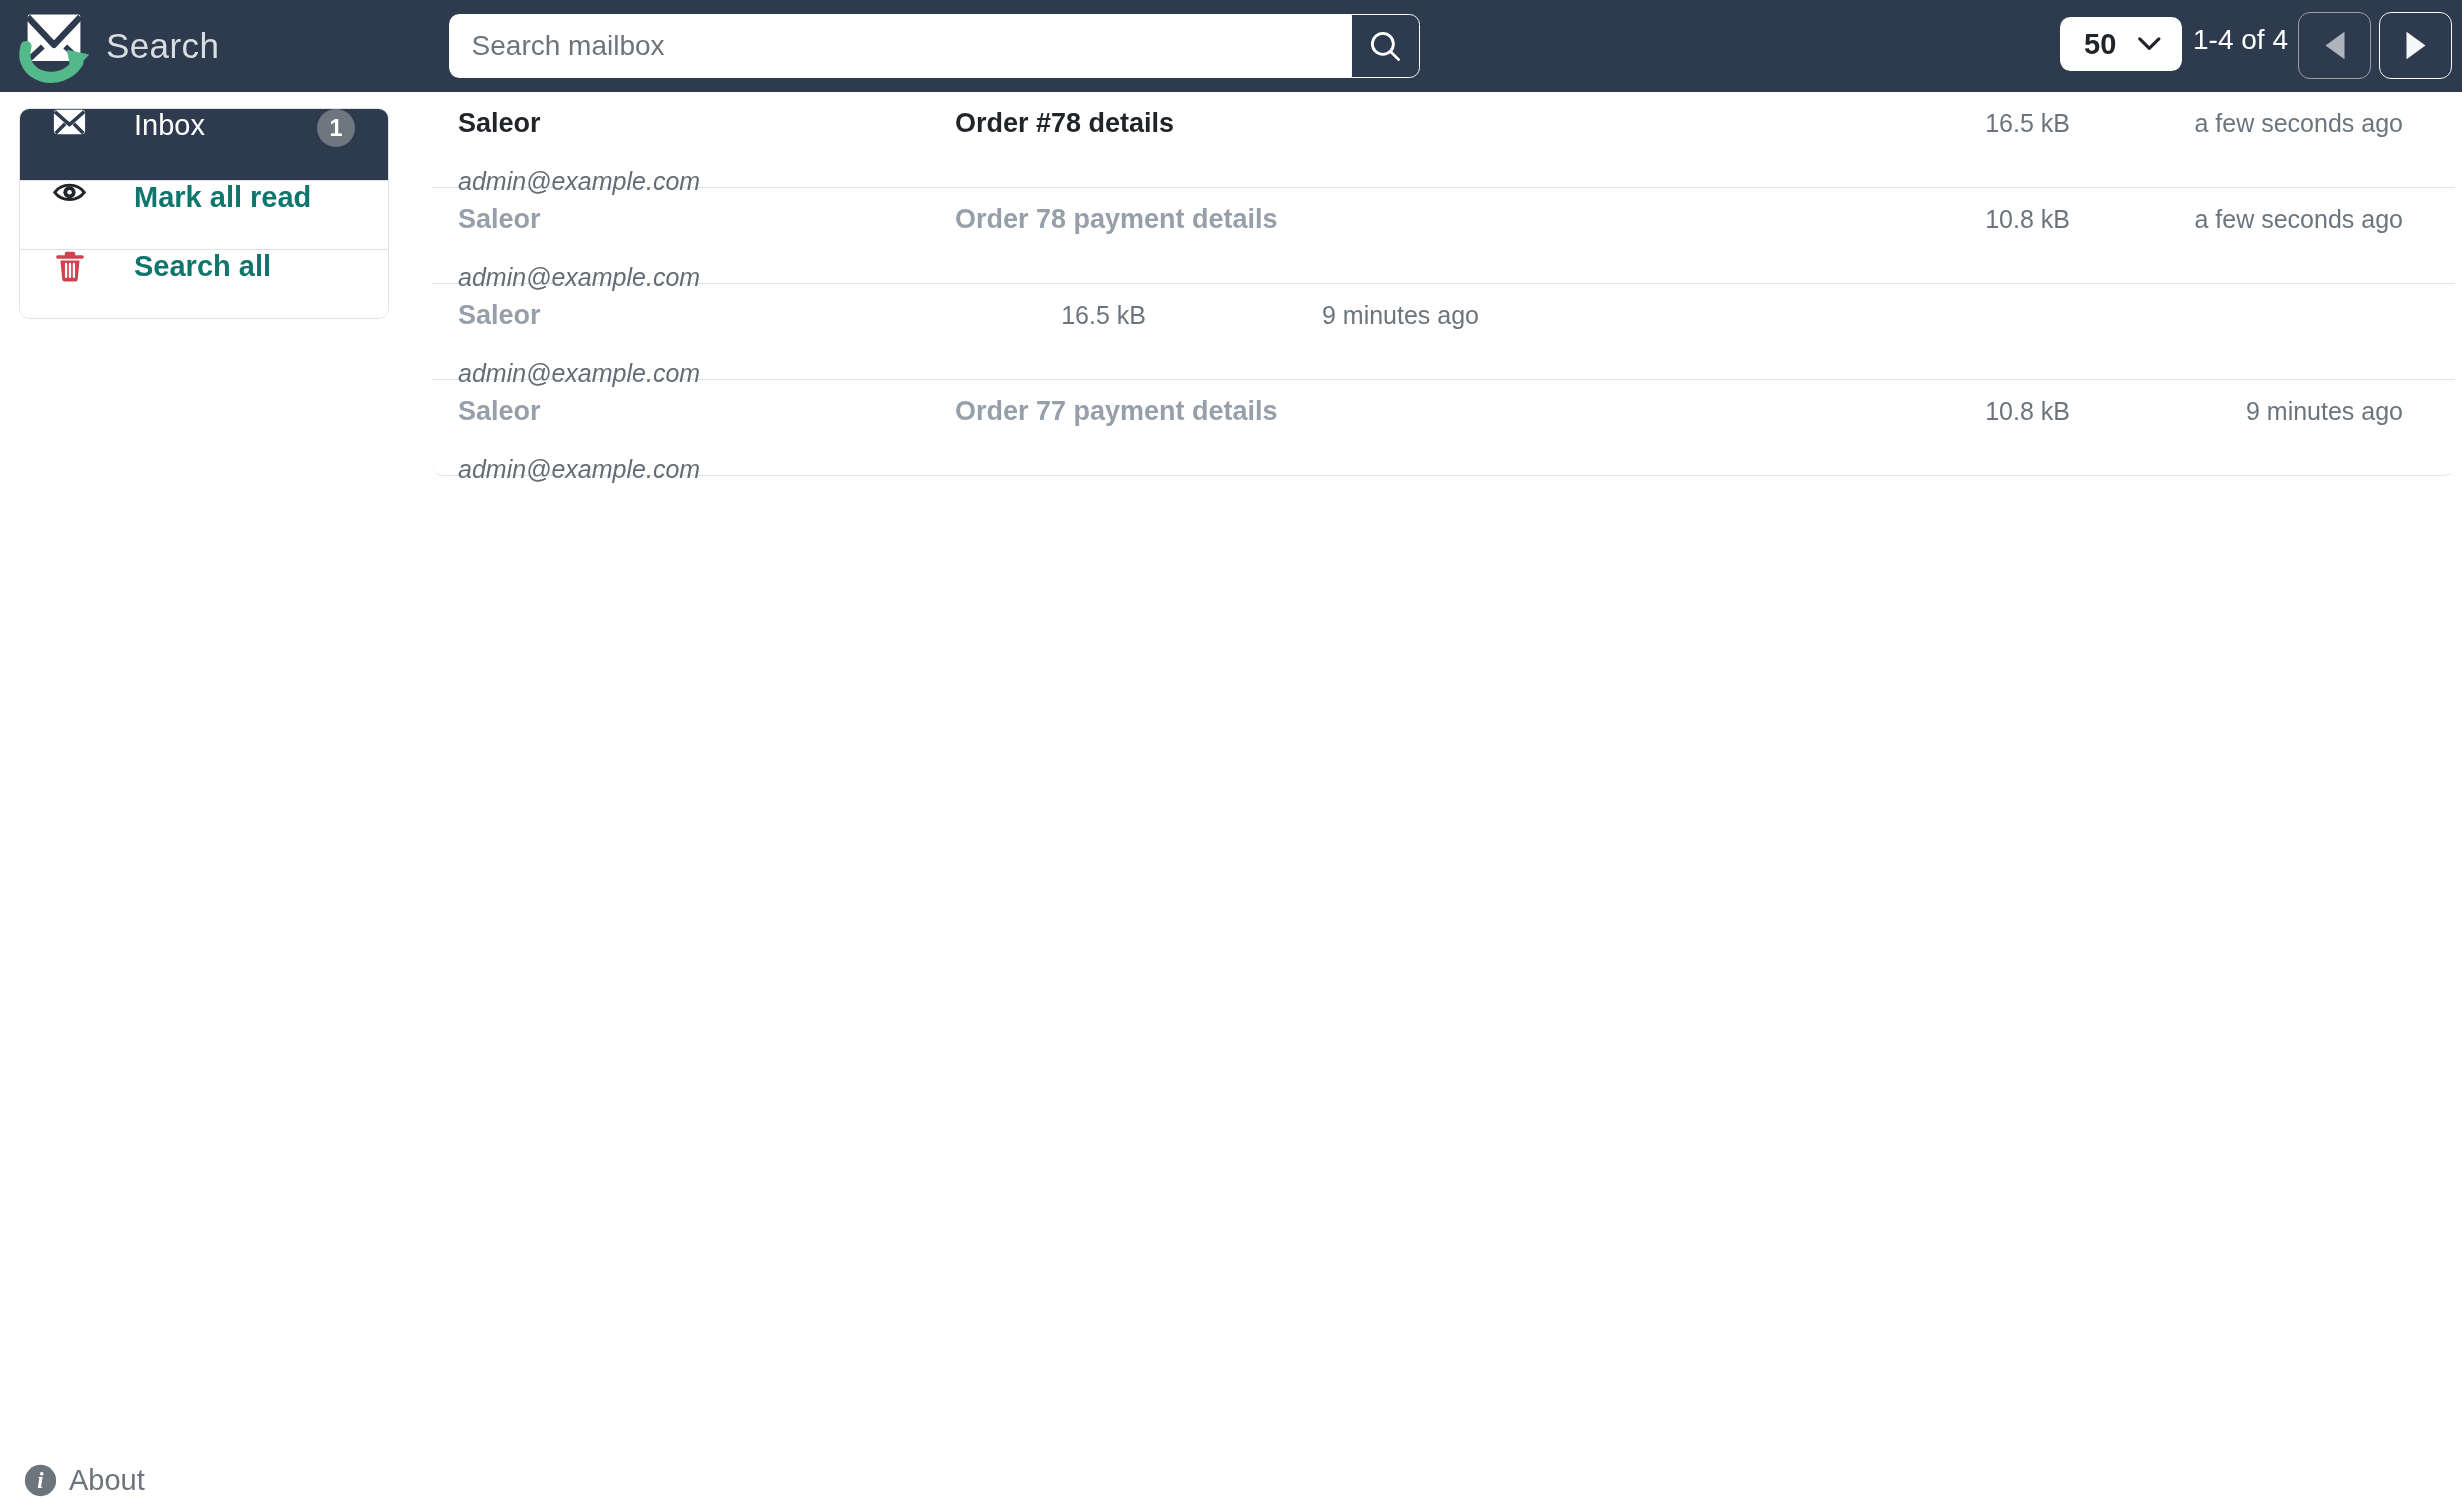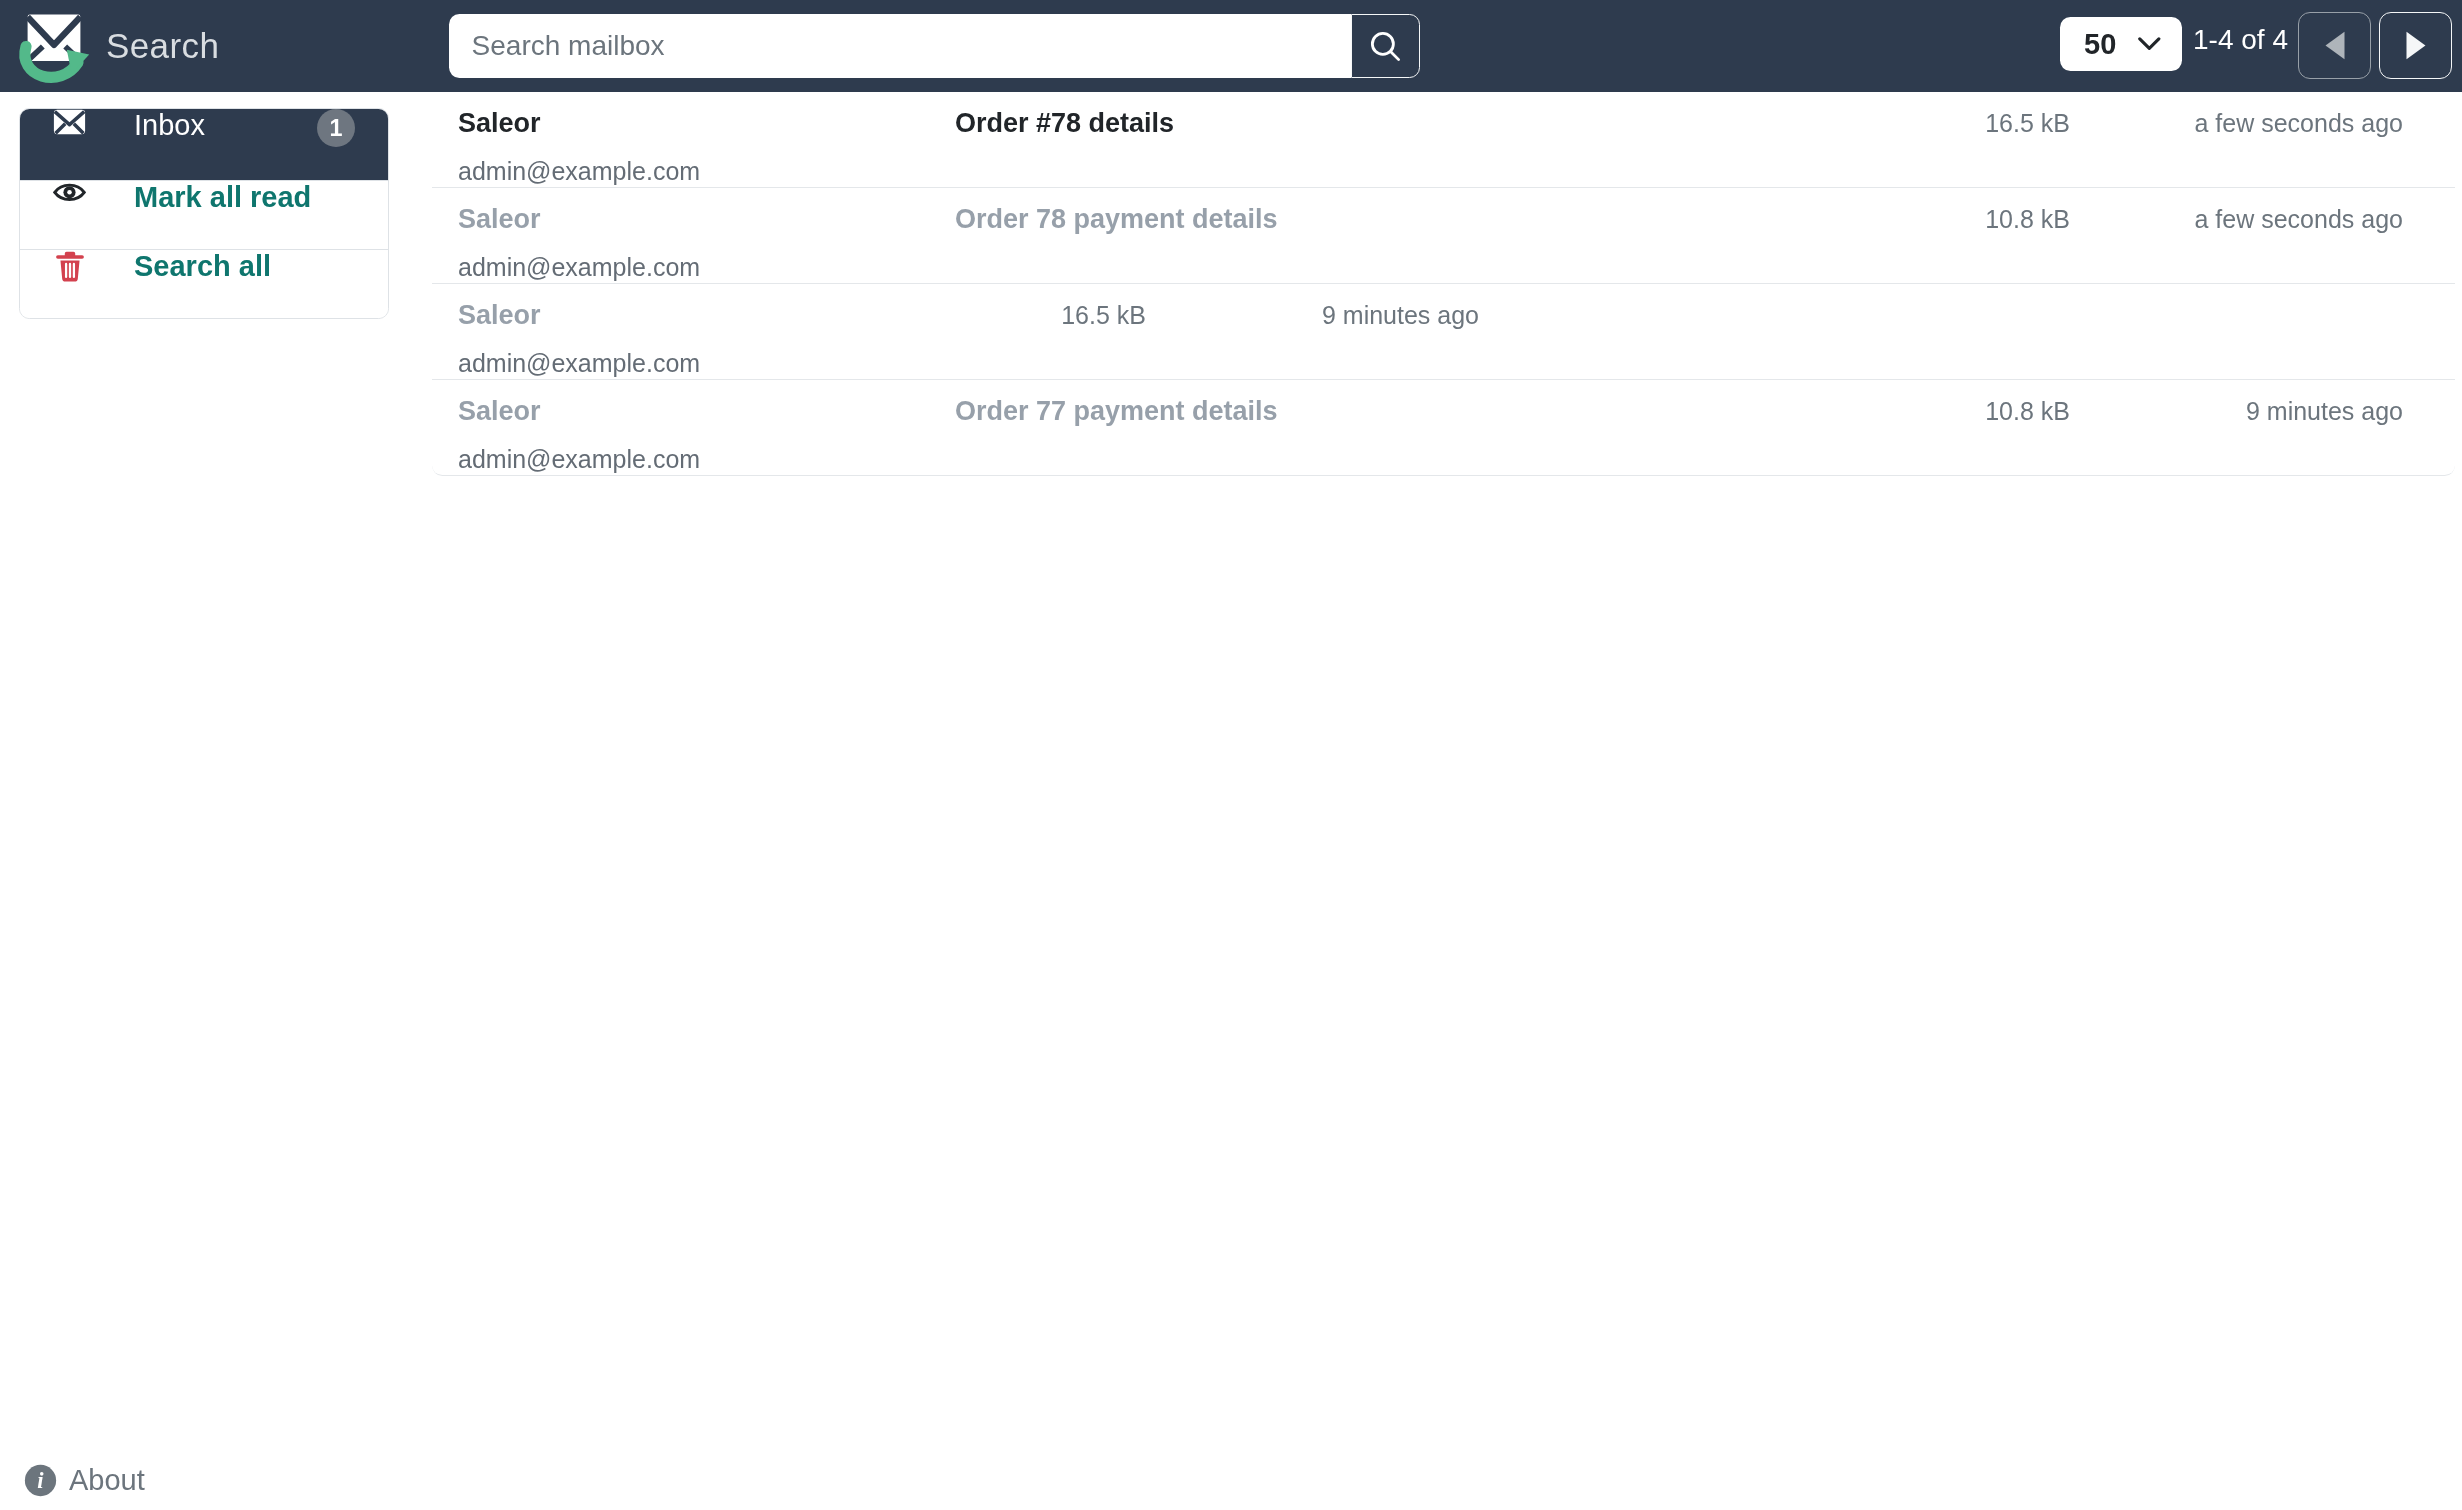--- a/index.html
+++ b/index.html
@@ -139,22 +139,22 @@
   }
   .msg-size {
     width: 191px; text-align: right;
     font-size: 25px; color: #6c757d;
   }
   .msg-time {
     width: 333px; text-align: right;
     font-size: 25px; color: #6c757d; white-space: nowrap;
   }
   .from-email {
-    margin-top: 18px;
-    font-size: 25px; color: #646c75;
+    margin-top: 28px;
+    font-size: 25px; color: #646c75; font-style: italic;
   }
   .message-row.read .from-name,
   .message-row.read .subject { color: #97a0aa; }
 
   
   .about {
     position: absolute; left: 24px; top: 1464px;
     display: flex; align-items: center;
     color: #6c757d; font-size: 29px;
     cursor: pointer;

